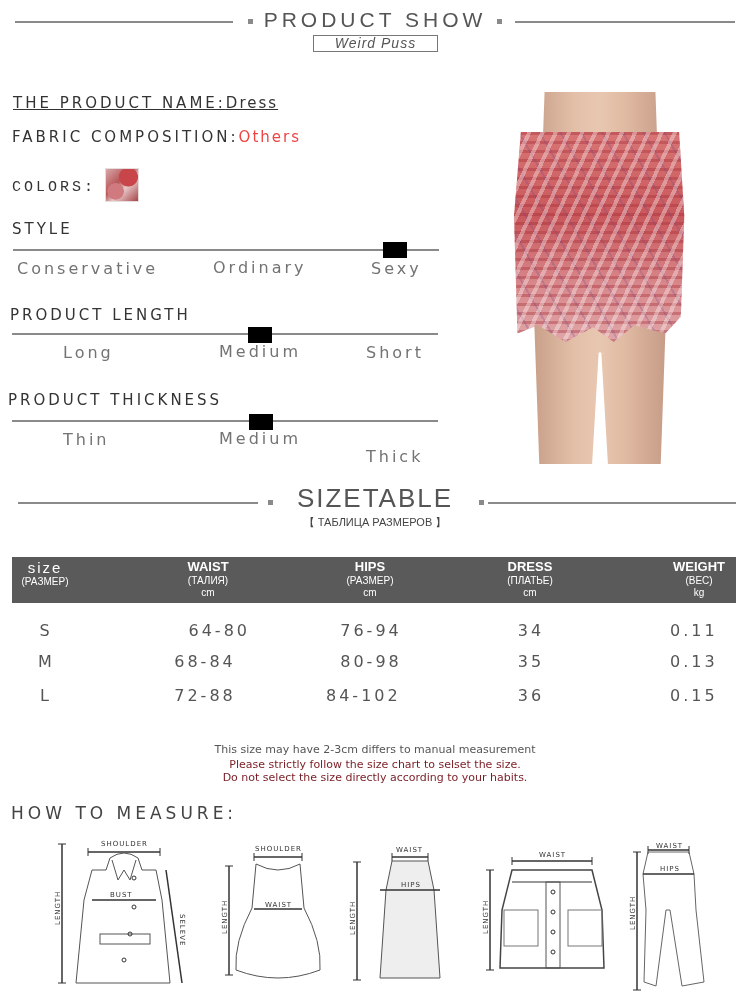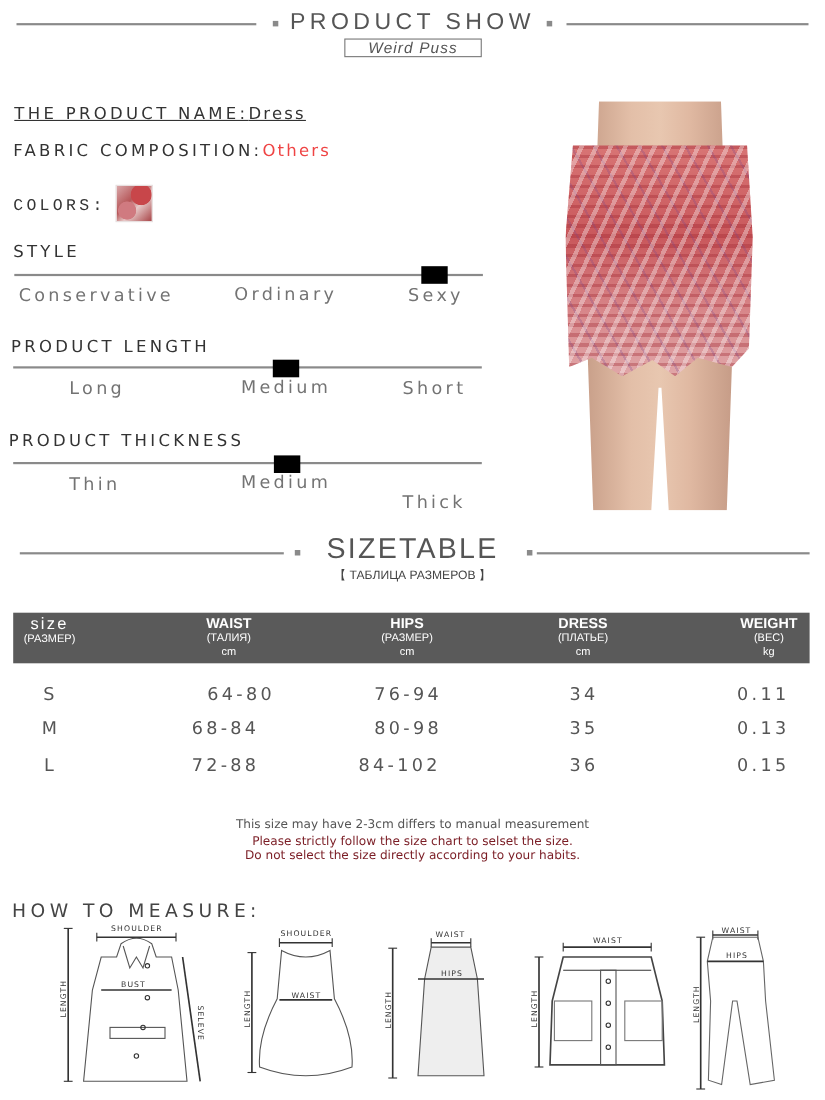--- a/index.html
+++ b/index.html
@@ -81,21 +81,21 @@
   .td {
     position: absolute; font-size: 16px; letter-spacing: 3px; color: #555;
     font-family: "DejaVu Sans", sans-serif; text-align: center;
   }
 
   .note { position: absolute; left: 0; width: 750px; text-align: center; font-size: 11px; font-family: "DejaVu Sans", sans-serif; }
   .note.gray { color: #555; }
   .note.red { color: #7a1c24; }
 
   .htm {
-    position: absolute; left: 11px; top: 803px; font-size: 17px; letter-spacing: 4px; color: #444; margin-top: 16px;
+    position: absolute; left: 11px; top: 803px; font-size: 17px; letter-spacing: 4px; color: #444;
   }
 
   .mini-label { font-family: "DejaVu Sans", sans-serif; font-size: 7px; letter-spacing: 1px; fill: #333; }
 </style>
 </head>
 <body>
 
 <div class="hline" style="left:15px; top:21px; width:218px;"></div>
 <div class="hdot" style="left:248px; top:19px;"></div>
 <div class="section-title" id="ps-title">PRODUCT SHOW</div>

